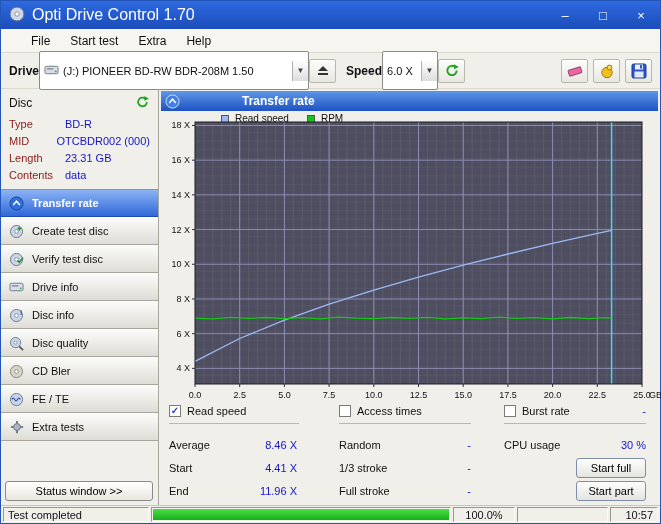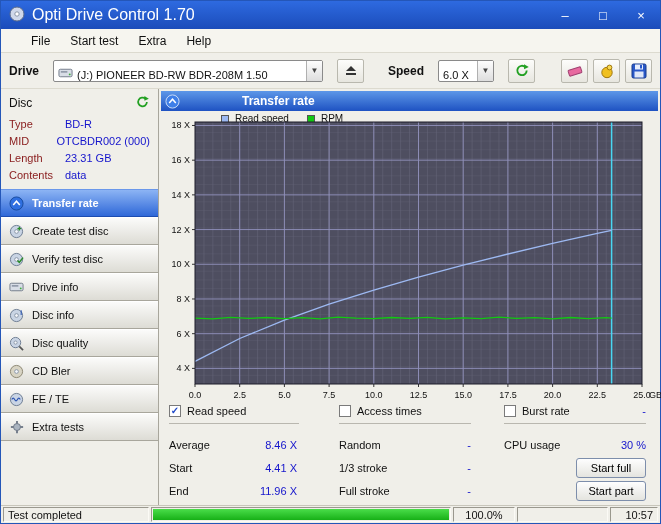--- a/index.html
+++ b/index.html
@@ -11,23 +11,23 @@
   .titlebar{height:28px;flex:0 0 28px;background:linear-gradient(180deg,#2e6ae0,#1b4cba);display:flex;align-items:center;padding-left:8px;color:#fff}
   .titlebar .title{margin-left:7px;font-size:16px;flex:1;white-space:nowrap}
   .winbtns{display:flex;height:100%}
   .winbtn{width:38px;height:100%;display:flex;align-items:center;justify-content:center;font-size:13px;color:#fff}
 
   
   .menubar{height:24px;flex:0 0 24px;background:#f6f5ef;border-bottom:1px solid #dcdacf;display:flex;align-items:center;padding-left:20px}
   .menu-item{padding:3px 10px;font-size:12px}
 
   
-  .toolbar{height:36px;flex:0 0 36px;display:flex;align-items:center;padding:0 8px;gap:14px;border-bottom:1px solid #dcdacf}
+  .toolbar{height:36px;flex:0 0 36px;display:flex;align-items:center;padding:0 8px;gap:0;border-bottom:1px solid #dcdacf}
   .tb-label{font-weight:bold;font-size:12px}
-  .combo{height:22px;background:#fff;border:1px solid #8a8a8a;display:flex;align-items:flex-end;border-radius:2px}
+  .combo{height:39px;background:#fff;border:1px solid #8a8a8a;display:flex;align-items:center;border-radius:2px}
   .combo .ctext{flex:1;font-size:11px;padding:0 4px;white-space:nowrap;overflow:hidden}
   .combo .carrow{width:16px;height:20px;background:linear-gradient(#fdfdfd,#dedede);border-left:1px solid #b0b0b0;display:flex;align-items:center;justify-content:center;font-size:8px;color:#444}
   .drive-combo{width:270px;padding-left:4px}
   .speed-combo{width:56px}
   .tbtn{height:24px;min-width:27px;display:flex;align-items:center;justify-content:center;border:1px solid #b9b8ae;border-radius:2px;background:linear-gradient(#fdfdfb,#e7e6df)}
   .tb-right{margin-left:auto;display:flex;gap:5px}
 
   
   .content{flex:1;display:flex;min-height:0}
 
@@ -284,20 +284,21 @@
                   <line x1="8" y1="12" x2="8" y2="15"></line>
                   <line x1="1" y1="8" x2="4" y2="8"></line>
                   <line x1="12" y1="8" x2="15" y2="8"></line>
                 </g>
               </svg>
             </span>
           <span class="nav-label">Extra tests</span>
         </div>
       </div>
 
+      <button class="statuswin-btn">Status window &gt;&gt;</button>
     </div>
 
     <div class="main">
       <div class="main-head">
         <span class="mh-icon">
           <svg width="15" height="15" viewBox="0 0 16 16">
               <circle cx="8" cy="8" r="7" fill="#3f7fe8" stroke="#d0e0f8"></circle>
               <path d="M4.5 9.5 L8 5.5 L11.5 9.5" stroke="#fff" stroke-width="1.6" fill="none"></path>
             </svg>
         </span>

